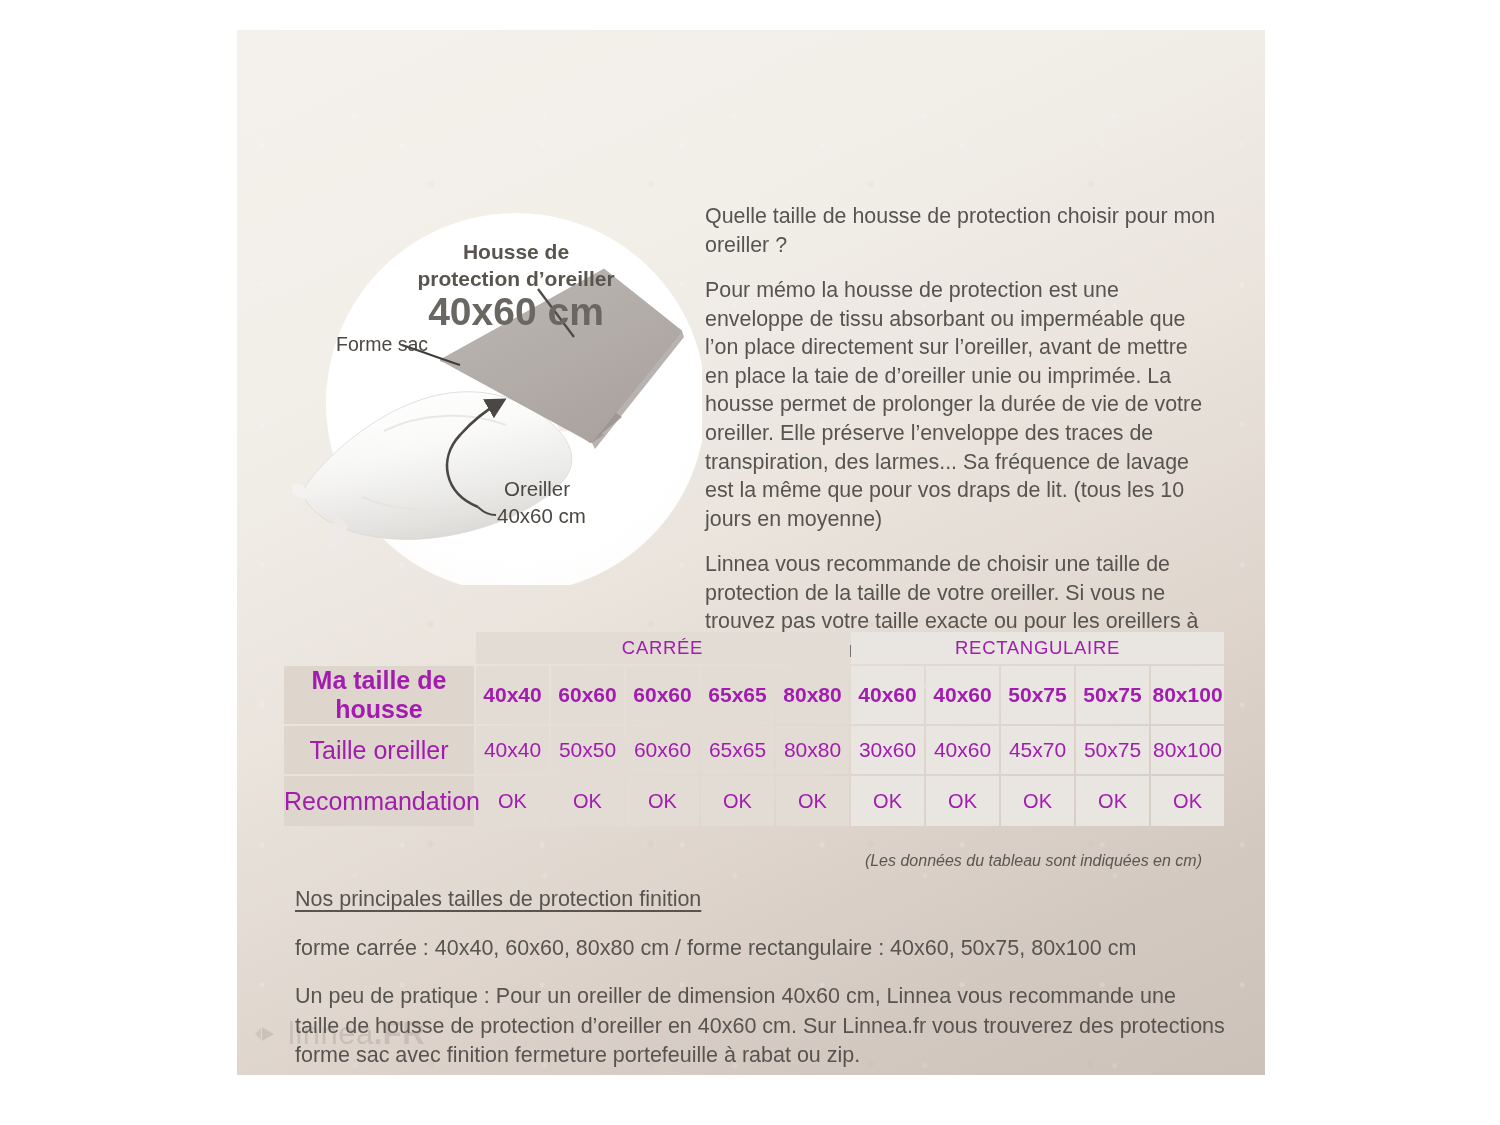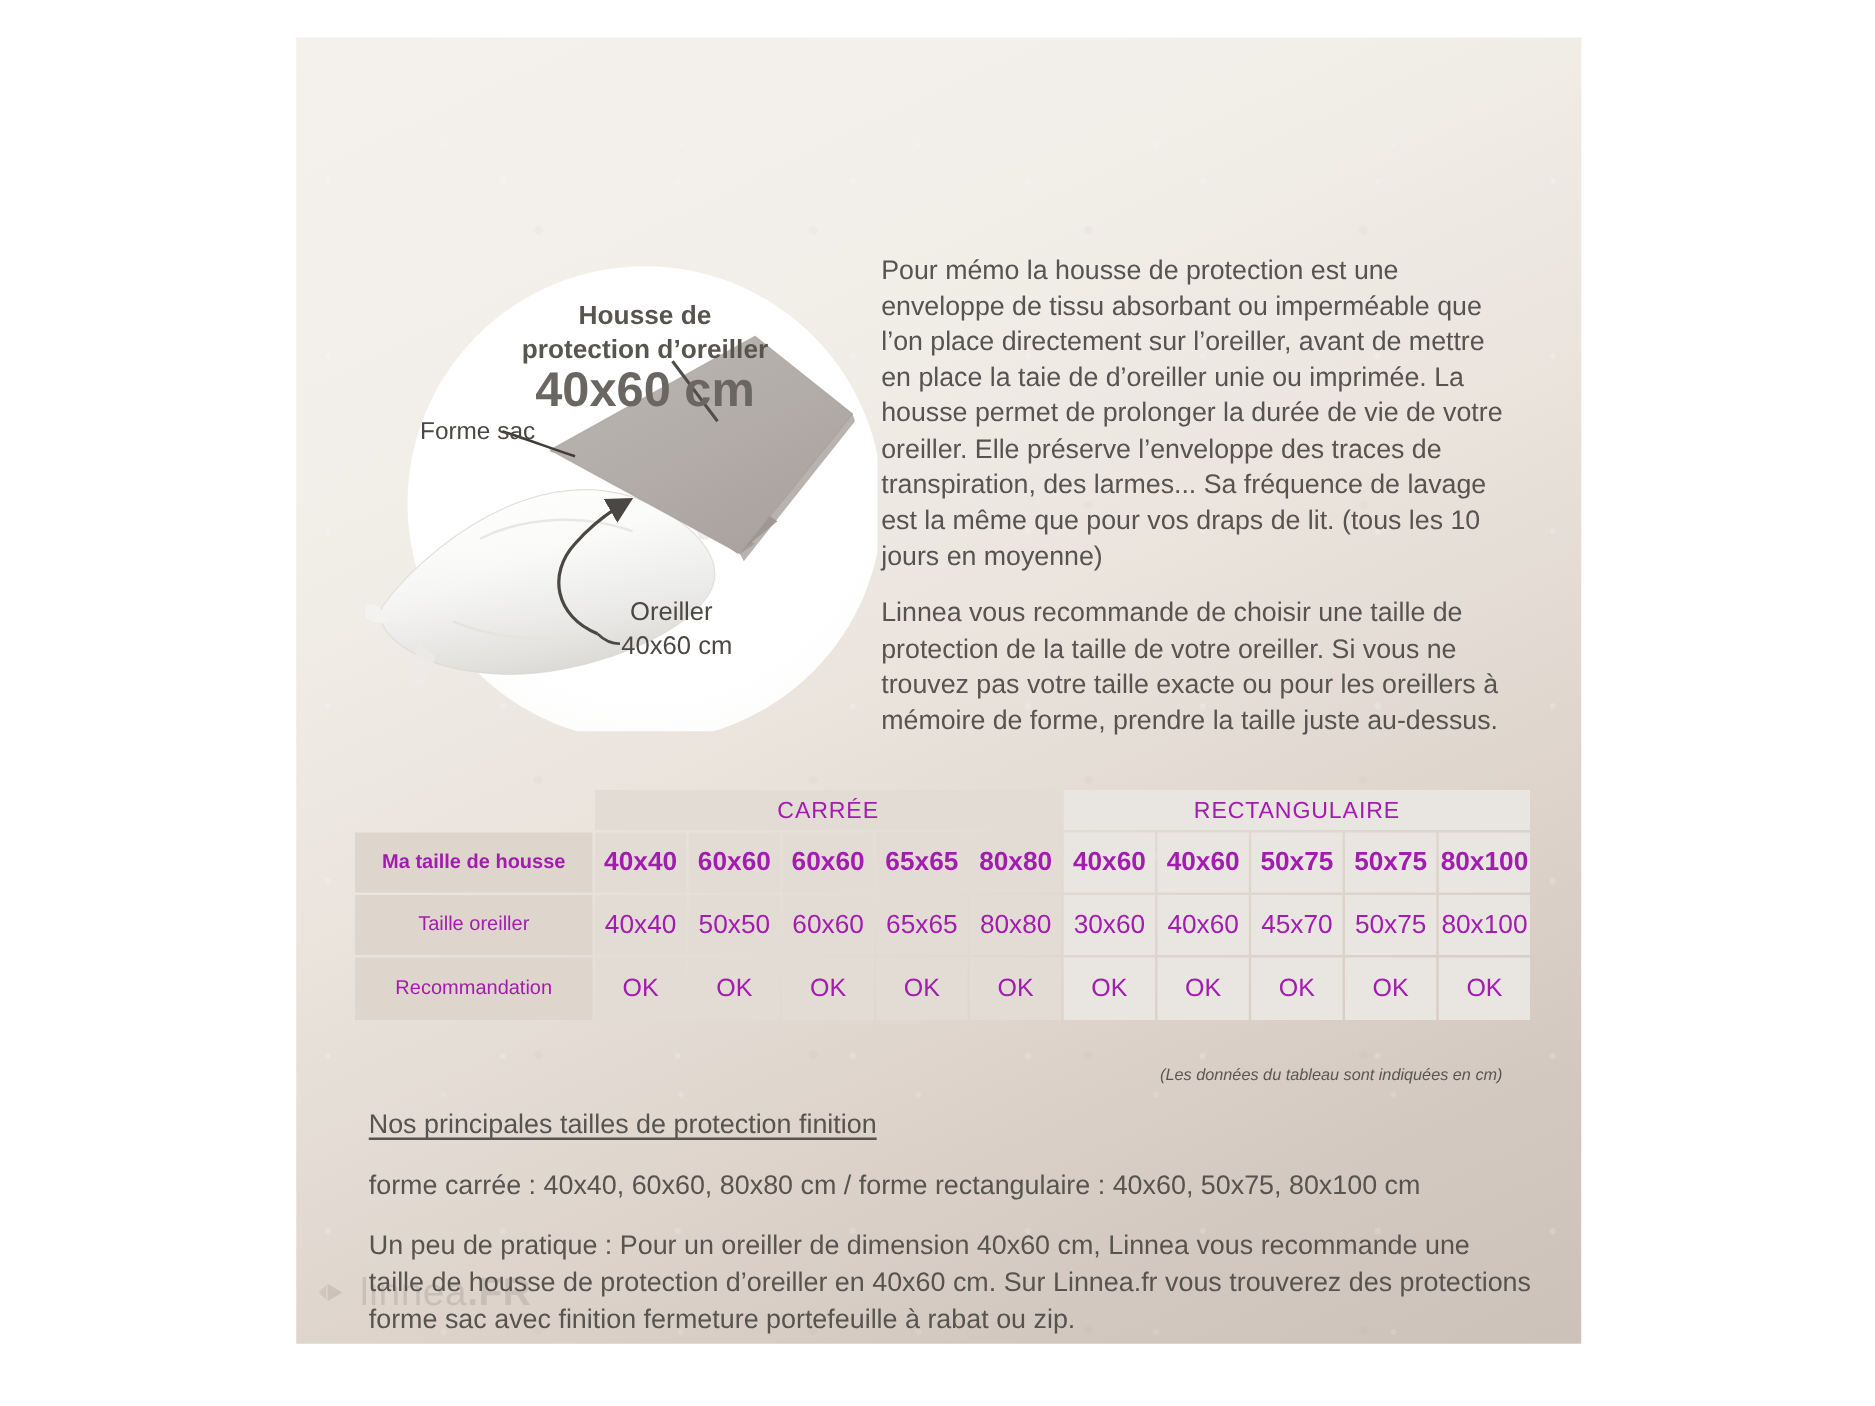--- a/index.html
+++ b/index.html
@@ -125,42 +125,42 @@
     letter-spacing: .7px;
     color: #595650;
   }
   .grp-carree { background: #e3dcd5; }
   .grp-rect   { background: #e9e5e0; }
 
   .rowlabel {
     background: #ded5cd;
     text-align: left;
     padding-left: 16px;
-    font-size: 16px;
+    font-size: 25px;
     color: #56534e;
   }
   .rowlabel.bold { font-weight: bold; }
 
   .cell-c { background: #e3dcd5; }
   .cell-r { background: #e9e6e1; }
 
   tr.r-housse td:not(.rowlabel) { height: 48px; font-size: 21px; font-weight: bold; }
   tr.r-taille td:not(.rowlabel) { height: 48px; font-size: 21px; }
   tr.r-reco   td:not(.rowlabel) { height: 50px; font-size: 20px; }
   tr.r-housse .rowlabel,
   tr.r-taille .rowlabel,
   tr.r-reco   .rowlabel { height: inherit; }
 
   .note-cm {
     position: absolute;
     left: 45px;
     top: 822px;
     width: 920px;
     text-align: right;
-    font-size: 13px;
+    font-size: 16px;
     font-style: italic;
     color: #5a5751;
     z-index: 5;
   }
 
   
   .bottom {
     position: absolute;
     left: 58px;
     top: 856px;
@@ -286,20 +286,21 @@
       <text x="224" y="140" text-anchor="middle" font-family="Liberation Sans, sans-serif" font-size="39" font-weight="bold" fill="#6a6763">40x60 cm</text>
 
       <text x="44" y="166" font-family="Liberation Sans, sans-serif" font-size="19.5" fill="#4b4844">Forme sac</text>
 
       <text x="212" y="311" font-family="Liberation Sans, sans-serif" font-size="20.5" fill="#4b4844">Oreiller</text>
       <text x="205" y="338" font-family="Liberation Sans, sans-serif" font-size="20.5" fill="#4b4844">40x60 cm</text>
     </svg>
   </div>
 
   <div class="rtext">
+    <p>Quelle taille de housse de protection choisir pour mon oreiller ?</p>
     <p>Pour mémo la housse de protection est une enveloppe de tissu absorbant ou imperméable que l’on place directement sur l’oreiller, avant de mettre en place la taie de d’oreiller unie ou imprimée. La housse permet de prolonger la durée de vie de votre oreiller. Elle préserve l’enveloppe des traces de transpiration, des larmes... Sa fréquence de lavage est la même que pour vos draps de lit. (tous les 10 jours en moyenne)</p>
     <p>Linnea vous recommande de choisir une taille de protection de la taille de votre oreiller. Si vous ne trouvez pas votre taille exacte ou pour les oreillers à mémoire de forme, prendre la taille juste au-dessus.</p>
   </div>
 
   <div class="tbl-wrap">
     <table class="sizes">
       <colgroup>
         <col style="width:190px">
         <col span="10" style="width:73px">
       </colgroup>

